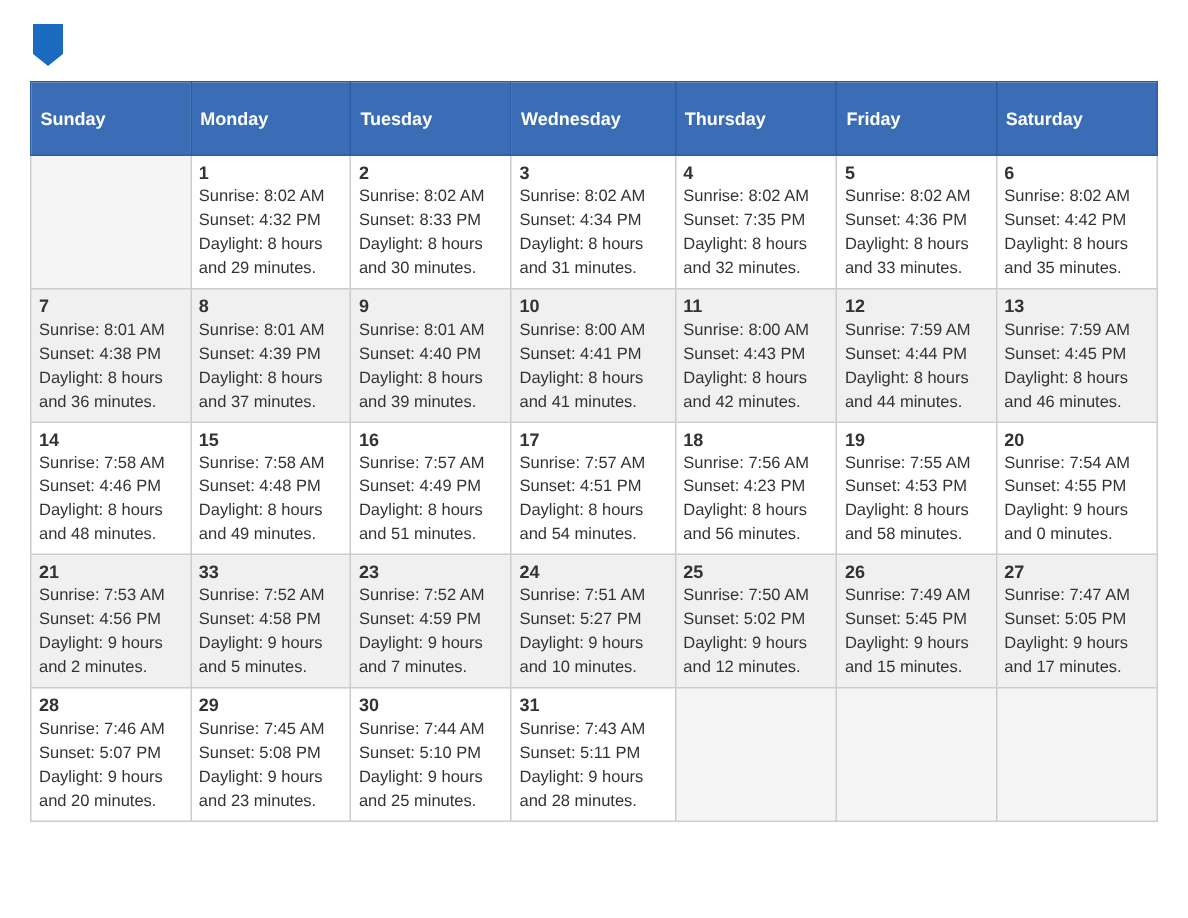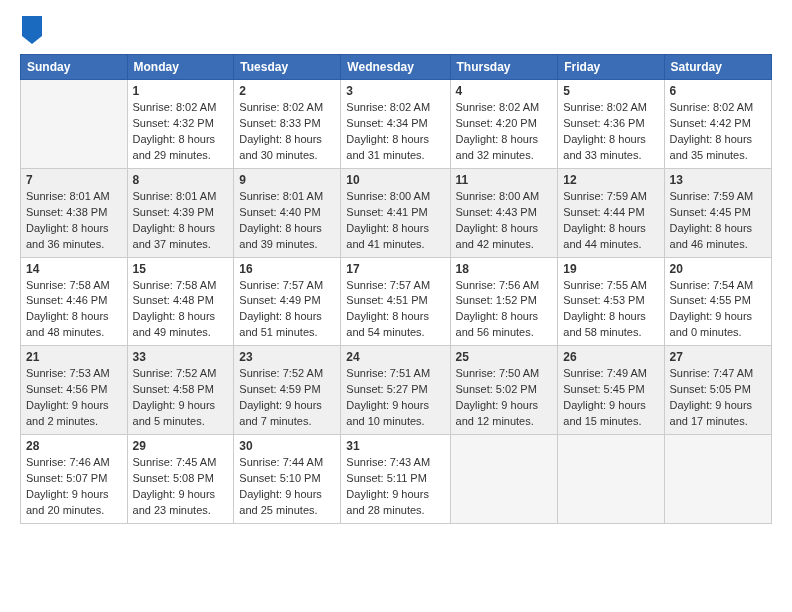--- a/index.html
+++ b/index.html
@@ -56,21 +56,21 @@
     }
     .calendar {
       width: 100%;
       border-collapse: collapse;
     }
     .calendar th {
       background: #3a6db5;
       color: #fff;
       font-size: 12px;
       font-weight: bold;
-      padding: 5px 6px;
+      padding: 17px 6px;
       text-align: left;
       border: 1px solid #2a5da5;
     }
     .calendar td {
       border: 1px solid #ccc;
       vertical-align: top;
       padding: 4px 5px;
       font-size: 10.5px;
       color: #333;
       width: 113px;
@@ -138,21 +138,21 @@
           <td>
             <span class="day-number">2</span>
             <div class="day-info"><span>Sunrise: 8:02 AM</span><br><span>Sunset: 8:33 PM</span><br><span>Daylight: 8 hours<br>and 30 minutes.</span></div>
           </td>
           <td>
             <span class="day-number">3</span>
             <div class="day-info"><span>Sunrise: 8:02 AM</span><br><span>Sunset: 4:34 PM</span><br><span>Daylight: 8 hours<br>and 31 minutes.</span></div>
           </td>
           <td>
             <span class="day-number">4</span>
-            <div class="day-info"><span>Sunrise: 8:02 AM</span><br><span>Sunset: 4:20 PM</span><br><span>Daylight: 8 hours<br>and 32 minutes.</span></div>
+            <div class="day-info"><span>Sunrise: 8:02 AM</span><br><span>Sunset: 7:35 PM</span><br><span>Daylight: 8 hours<br>and 32 minutes.</span></div>
           </td>
           <td>
             <span class="day-number">5</span>
             <div class="day-info"><span>Sunrise: 8:02 AM</span><br><span>Sunset: 4:36 PM</span><br><span>Daylight: 8 hours<br>and 33 minutes.</span></div>
           </td>
           <td>
             <span class="day-number">6</span>
             <div class="day-info"><span>Sunrise: 8:02 AM</span><br><span>Sunset: 4:42 PM</span><br><span>Daylight: 8 hours<br>and 35 minutes.</span></div>
           </td>
         </tr>
@@ -198,21 +198,21 @@
           <td>
             <span class="day-number">16</span>
             <div class="day-info"><span>Sunrise: 7:57 AM</span><br><span>Sunset: 4:49 PM</span><br><span>Daylight: 8 hours<br>and 51 minutes.</span></div>
           </td>
           <td>
             <span class="day-number">17</span>
             <div class="day-info"><span>Sunrise: 7:57 AM</span><br><span>Sunset: 4:51 PM</span><br><span>Daylight: 8 hours<br>and 54 minutes.</span></div>
           </td>
           <td>
             <span class="day-number">18</span>
-            <div class="day-info"><span>Sunrise: 7:56 AM</span><br><span>Sunset: 1:52 PM</span><br><span>Daylight: 8 hours<br>and 56 minutes.</span></div>
+            <div class="day-info"><span>Sunrise: 7:56 AM</span><br><span>Sunset: 4:23 PM</span><br><span>Daylight: 8 hours<br>and 56 minutes.</span></div>
           </td>
           <td>
             <span class="day-number">19</span>
             <div class="day-info"><span>Sunrise: 7:55 AM</span><br><span>Sunset: 4:53 PM</span><br><span>Daylight: 8 hours<br>and 58 minutes.</span></div>
           </td>
           <td>
             <span class="day-number">20</span>
             <div class="day-info"><span>Sunrise: 7:54 AM</span><br><span>Sunset: 4:55 PM</span><br><span>Daylight: 9 hours<br>and 0 minutes.</span></div>
           </td>
         </tr>

